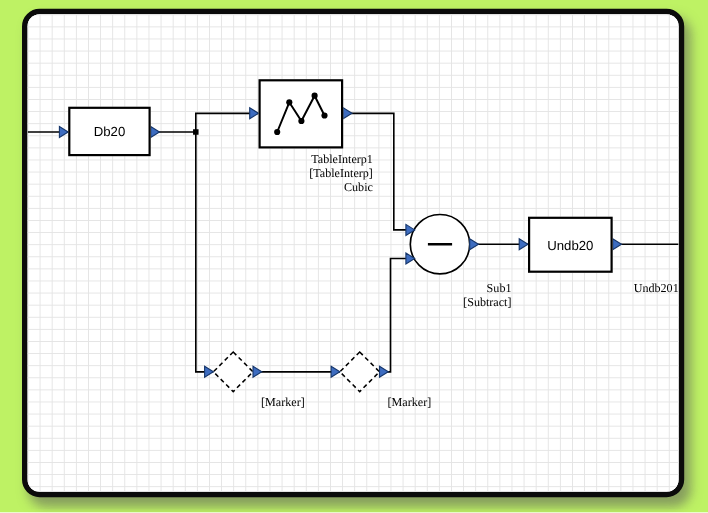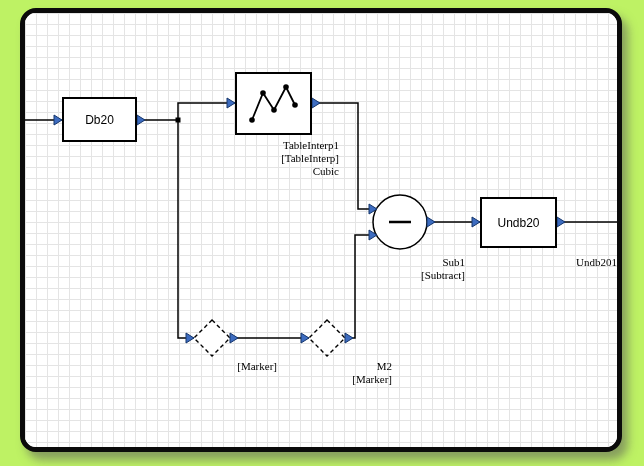--- a/index.html
+++ b/index.html
@@ -140,19 +140,18 @@
         <span>Undb20</span>
       </div>
       <div class="lbl" style="left:429px; top:243px;margin-left:33px;">
         <div>Undb201</div>
       </div>
 
       <div class="lbl" style="left:122px; top:347px;">
         <div>[Marker]</div>
       </div>
       <div class="lbl" style="left:237px; top:347px;">
-        <div>M2</div>
         <div>[Marker]</div>
       </div>
 
     </div>
   </div>
 </div>
 
 </body></html>

